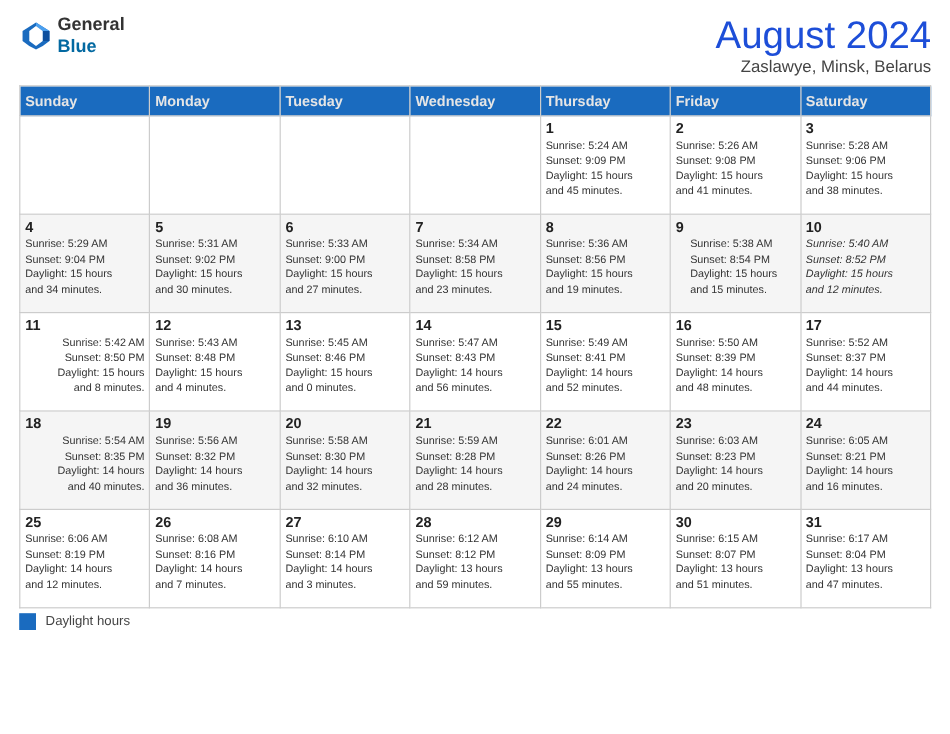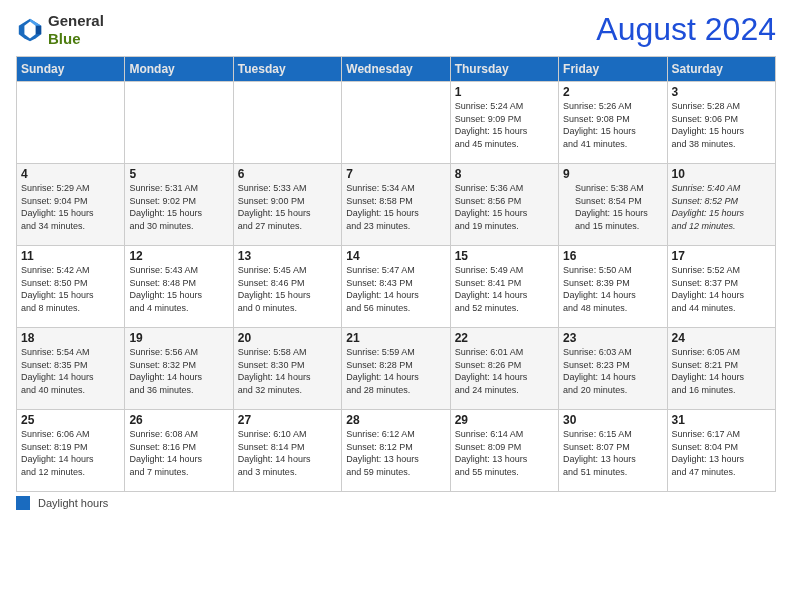--- a/index.html
+++ b/index.html
@@ -27,21 +27,21 @@
       display: flex;
       align-items: center;
       gap: 4px;
     }
     .logo-text {
       font-size: 15px;
       font-weight: bold;
       line-height: 1.2;
     }
     .logo-general { color: #333; }
-    .logo-blue { color: #4d7c0f; }
+    .logo-blue { color: #0369a1; }
     .logo-icon {
       width: 28px;
       height: 28px;
     }
     .title-block {
       text-align: right;
     }
     .main-title {
       font-size: 32px;
       font-weight: normal;
@@ -121,20 +121,21 @@
         <polygon points="28,14 36,14 36,26 28,26" fill="#0d4f9e"></polygon>
         <polygon points="20,8 28,14 28,26 20,32 12,26 12,14" fill="#fff"></polygon>
       </svg>
       <div class="logo-text">
         <div class="logo-general">General</div>
         <div class="logo-blue">Blue</div>
       </div>
     </div>
     <div class="title-block">
       <div class="main-title">August 2024</div>
+      <div class="subtitle">Zaslawye, Minsk, Belarus</div>
     </div>
   </div>
 
   <table class="calendar">
     <thead>
       <tr>
           <th>Sunday</th>
           <th>Monday</th>
           <th>Tuesday</th>
           <th>Wednesday</th>
@@ -218,21 +219,21 @@
             <span class="day-number">10</span>
             <div class="day-info" style="white-space: pre-line; font-style: italic;">Sunrise: 5:40 AM
 Sunset: 8:52 PM
 Daylight: 15 hours
 and 12 minutes.</div>
           </td>
         </tr>
         <tr>
           <td>
             <span class="day-number">11</span>
-            <div class="day-info" style="white-space: pre-line;">Sunrise: 5:42 AM
+            <div class="day-info" style="white-space: pre-line; text-align: right;">Sunrise: 5:42 AM
 Sunset: 8:50 PM
 Daylight: 15 hours
 and 8 minutes.</div>
           </td>
           <td>
             <span class="day-number">12</span>
             <div class="day-info" style="white-space: pre-line;">Sunrise: 5:43 AM
 Sunset: 8:48 PM
 Daylight: 15 hours
 and 4 minutes.</div>
@@ -269,21 +270,21 @@
             <span class="day-number">17</span>
             <div class="day-info" style="white-space: pre-line;">Sunrise: 5:52 AM
 Sunset: 8:37 PM
 Daylight: 14 hours
 and 44 minutes.</div>
           </td>
         </tr>
         <tr>
           <td>
             <span class="day-number">18</span>
-            <div class="day-info" style="white-space: pre-line;">Sunrise: 5:54 AM
+            <div class="day-info" style="white-space: pre-line; text-align: right;">Sunrise: 5:54 AM
 Sunset: 8:35 PM
 Daylight: 14 hours
 and 40 minutes.</div>
           </td>
           <td>
             <span class="day-number">19</span>
             <div class="day-info" style="white-space: pre-line;">Sunrise: 5:56 AM
 Sunset: 8:32 PM
 Daylight: 14 hours
 and 36 minutes.</div>

